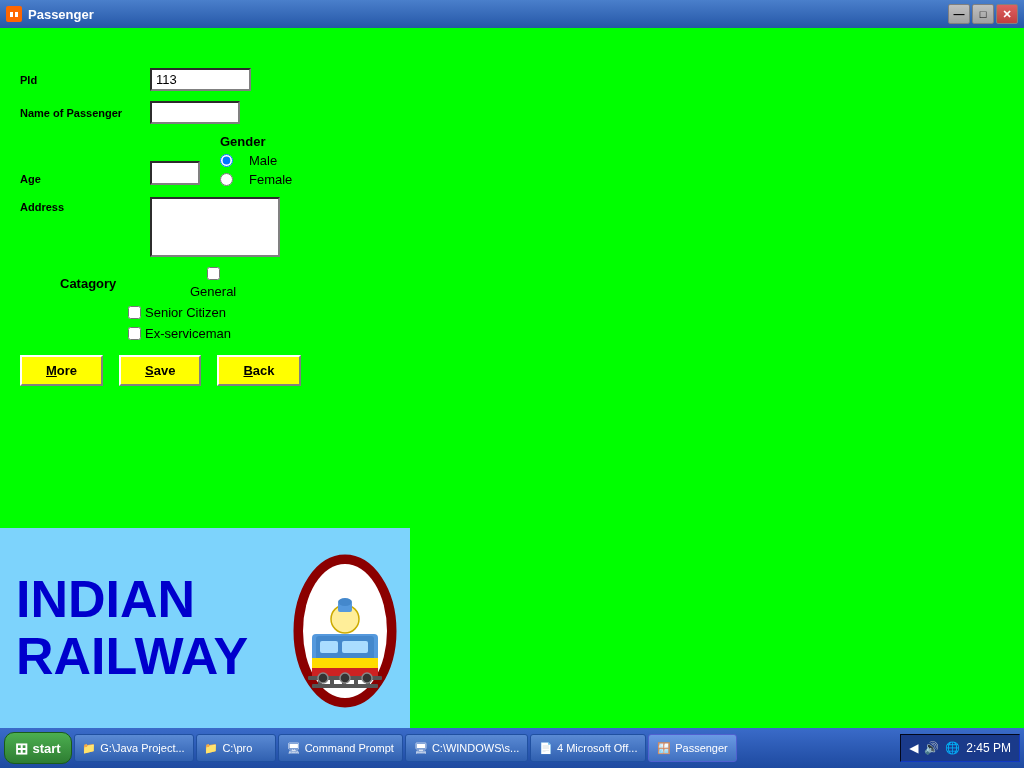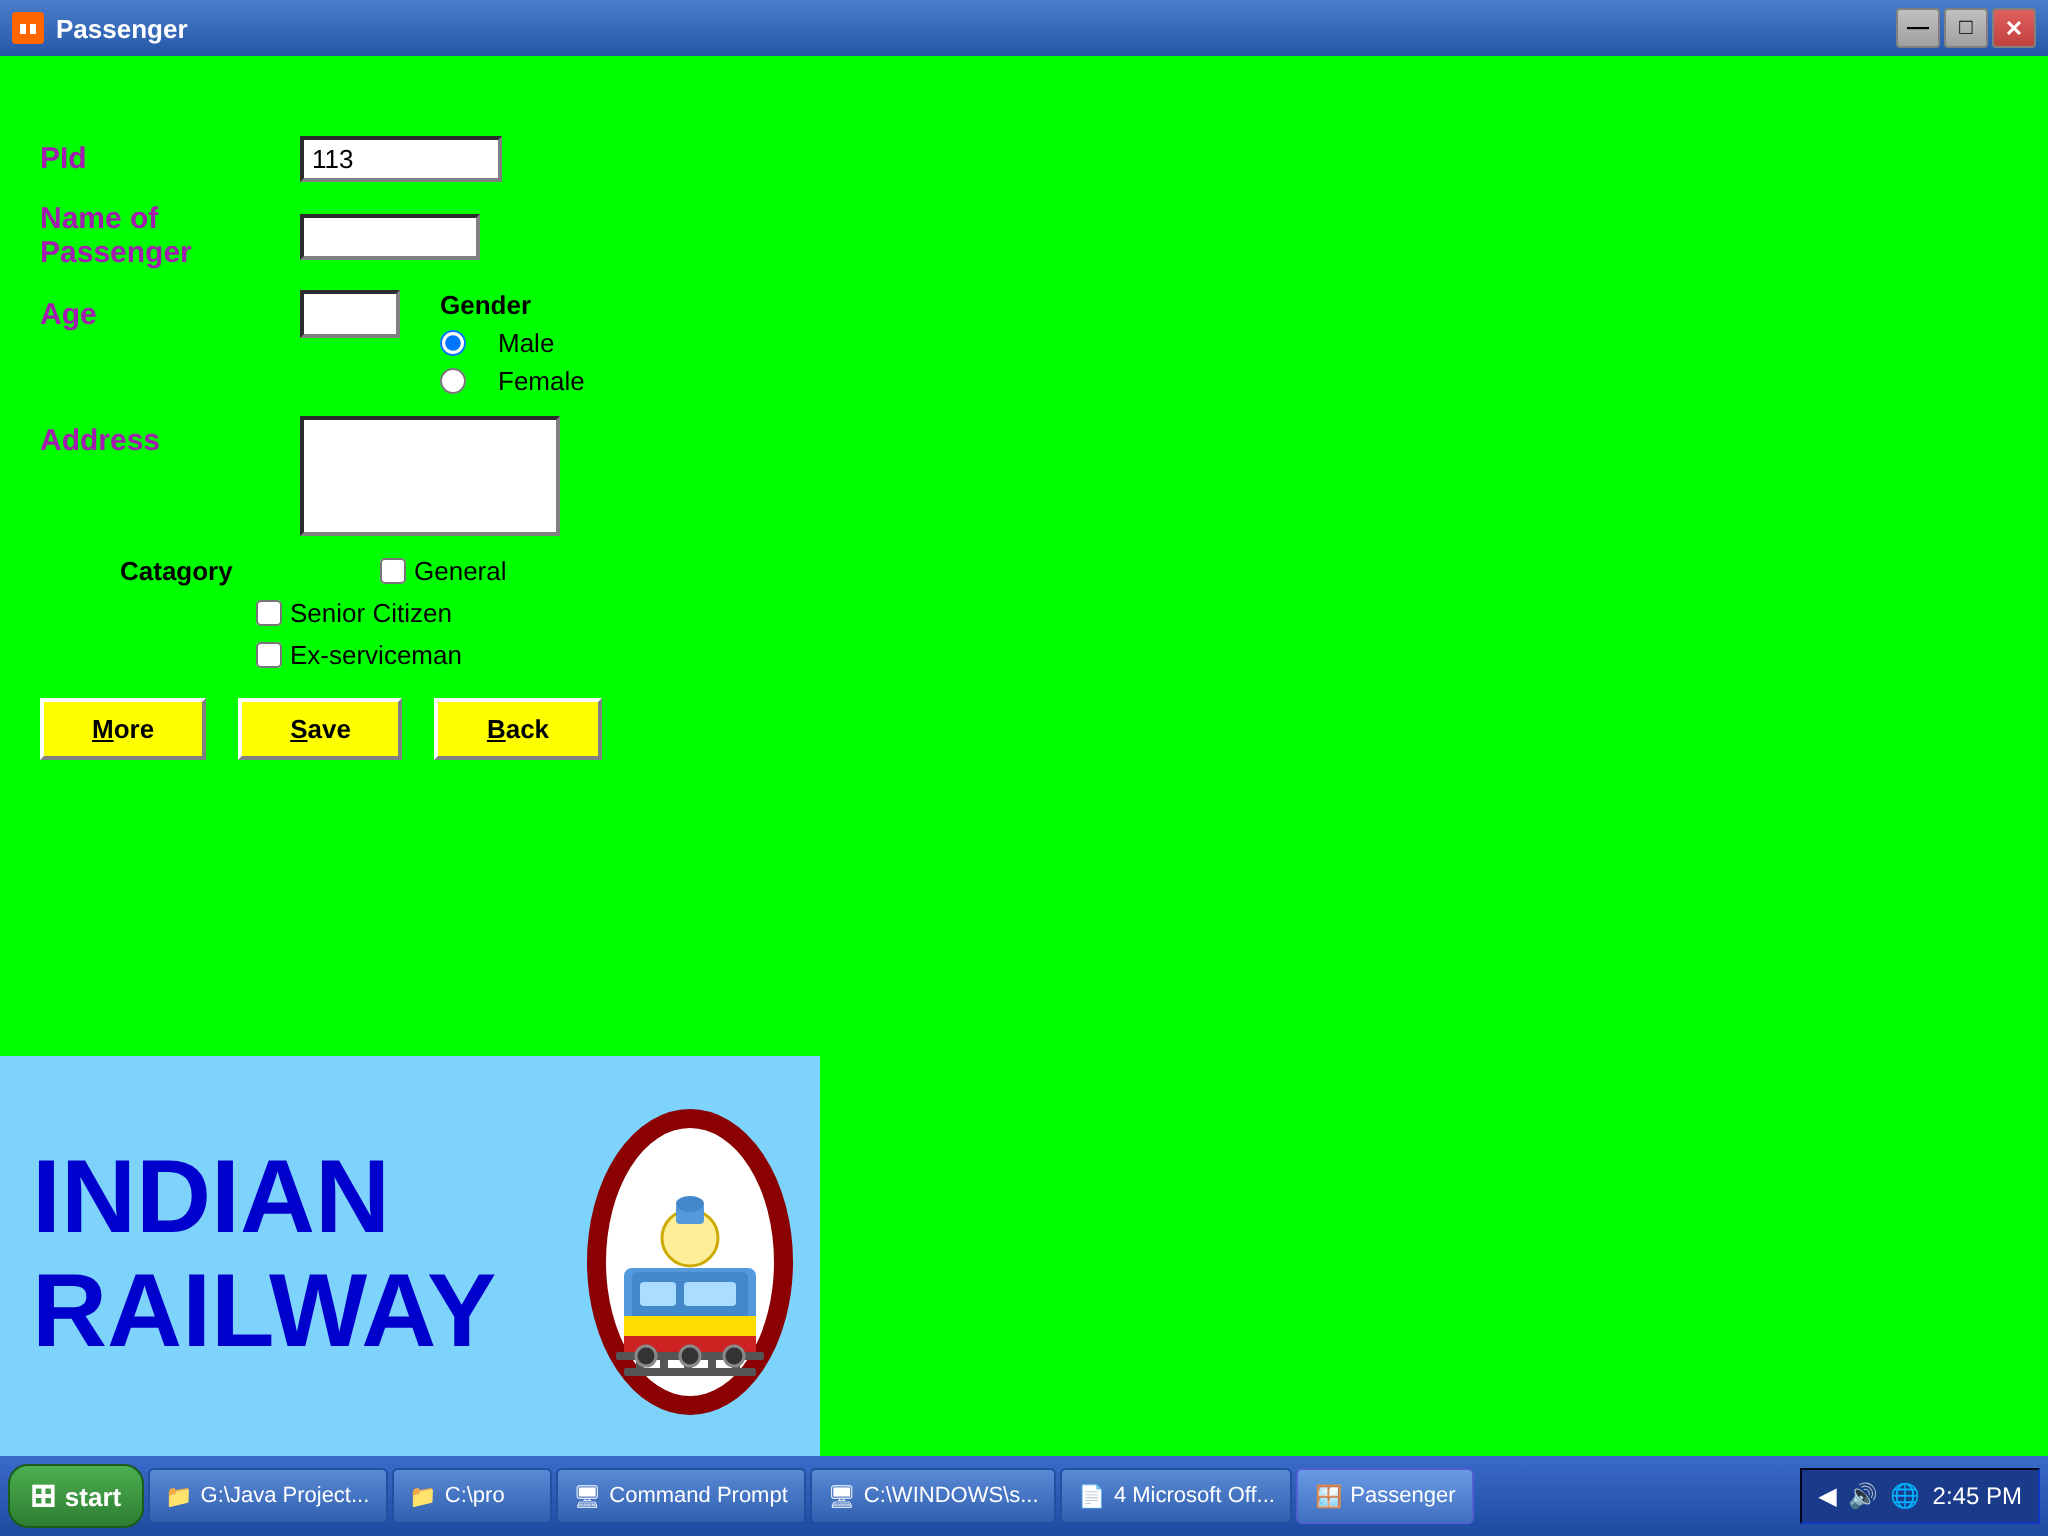--- a/index.html
+++ b/index.html
@@ -47,22 +47,22 @@
       width: 420px;
     }
 
     .form-row {
       display: flex;
       align-items: center;
       margin-bottom: 10px;
     }
     .form-label {
       width: 130px;
-      color: #a21caf;
-      font-size: 15px;
+      color: #000000;
+      font-size: 11px;
       font-weight: bold;
     }
     .form-input {
       border: 2px inset #808080;
       background: white;
       padding: 2px 4px;
       font-size: 13px;
     }
     .pid-input { width: 101px; }
     .name-input { width: 90px; }
@@ -79,21 +79,21 @@
     .category-section {
       margin-bottom: 14px;
     }
     .category-row {
       display: flex;
       align-items: center;
       margin-bottom: 6px;
       margin-left: 40px;
     }
     .category-label { width: 130px; font-weight: bold; font-size: 13px; }
-    .checkbox-item { display: flex; align-items: center; gap: 4px; font-size: 13px; }
+    .checkbox-item { display: flex; align-items: center; gap: 4px; font-size: 13px; flex-direction: column; }
     .checkbox-sub { margin-left: 108px; margin-bottom: 6px; display: flex; align-items: center; gap: 4px; }
 
     
     .button-row {
       display: flex;
       gap: 16px;
       margin-top: 10px;
     }
     .action-btn {
       padding: 6px 24px;
@@ -199,21 +199,21 @@
       color: white;
       font-size: 12px;
     }
 
     
     .age-gender-row {
       display: flex;
       align-items: flex-start;
       margin-bottom: 10px;
     }
-    .age-group { display: flex; align-items: center; }
+    .age-group { display: flex; align-items: flex-end; margin-top: 27px; }
     .age-label { width: 130px; font-weight: bold; }
     .gender-group { margin-left: 20px; display: flex; flex-direction: column; }
     .gender-title { display: flex; align-items: center; margin-bottom: 4px; }
     .gender-title-label { font-weight: bold; margin-right: 10px; }
   </style>
 </head>
 <body>
 
 <div class="title-bar">
   <div class="title-bar-left">

